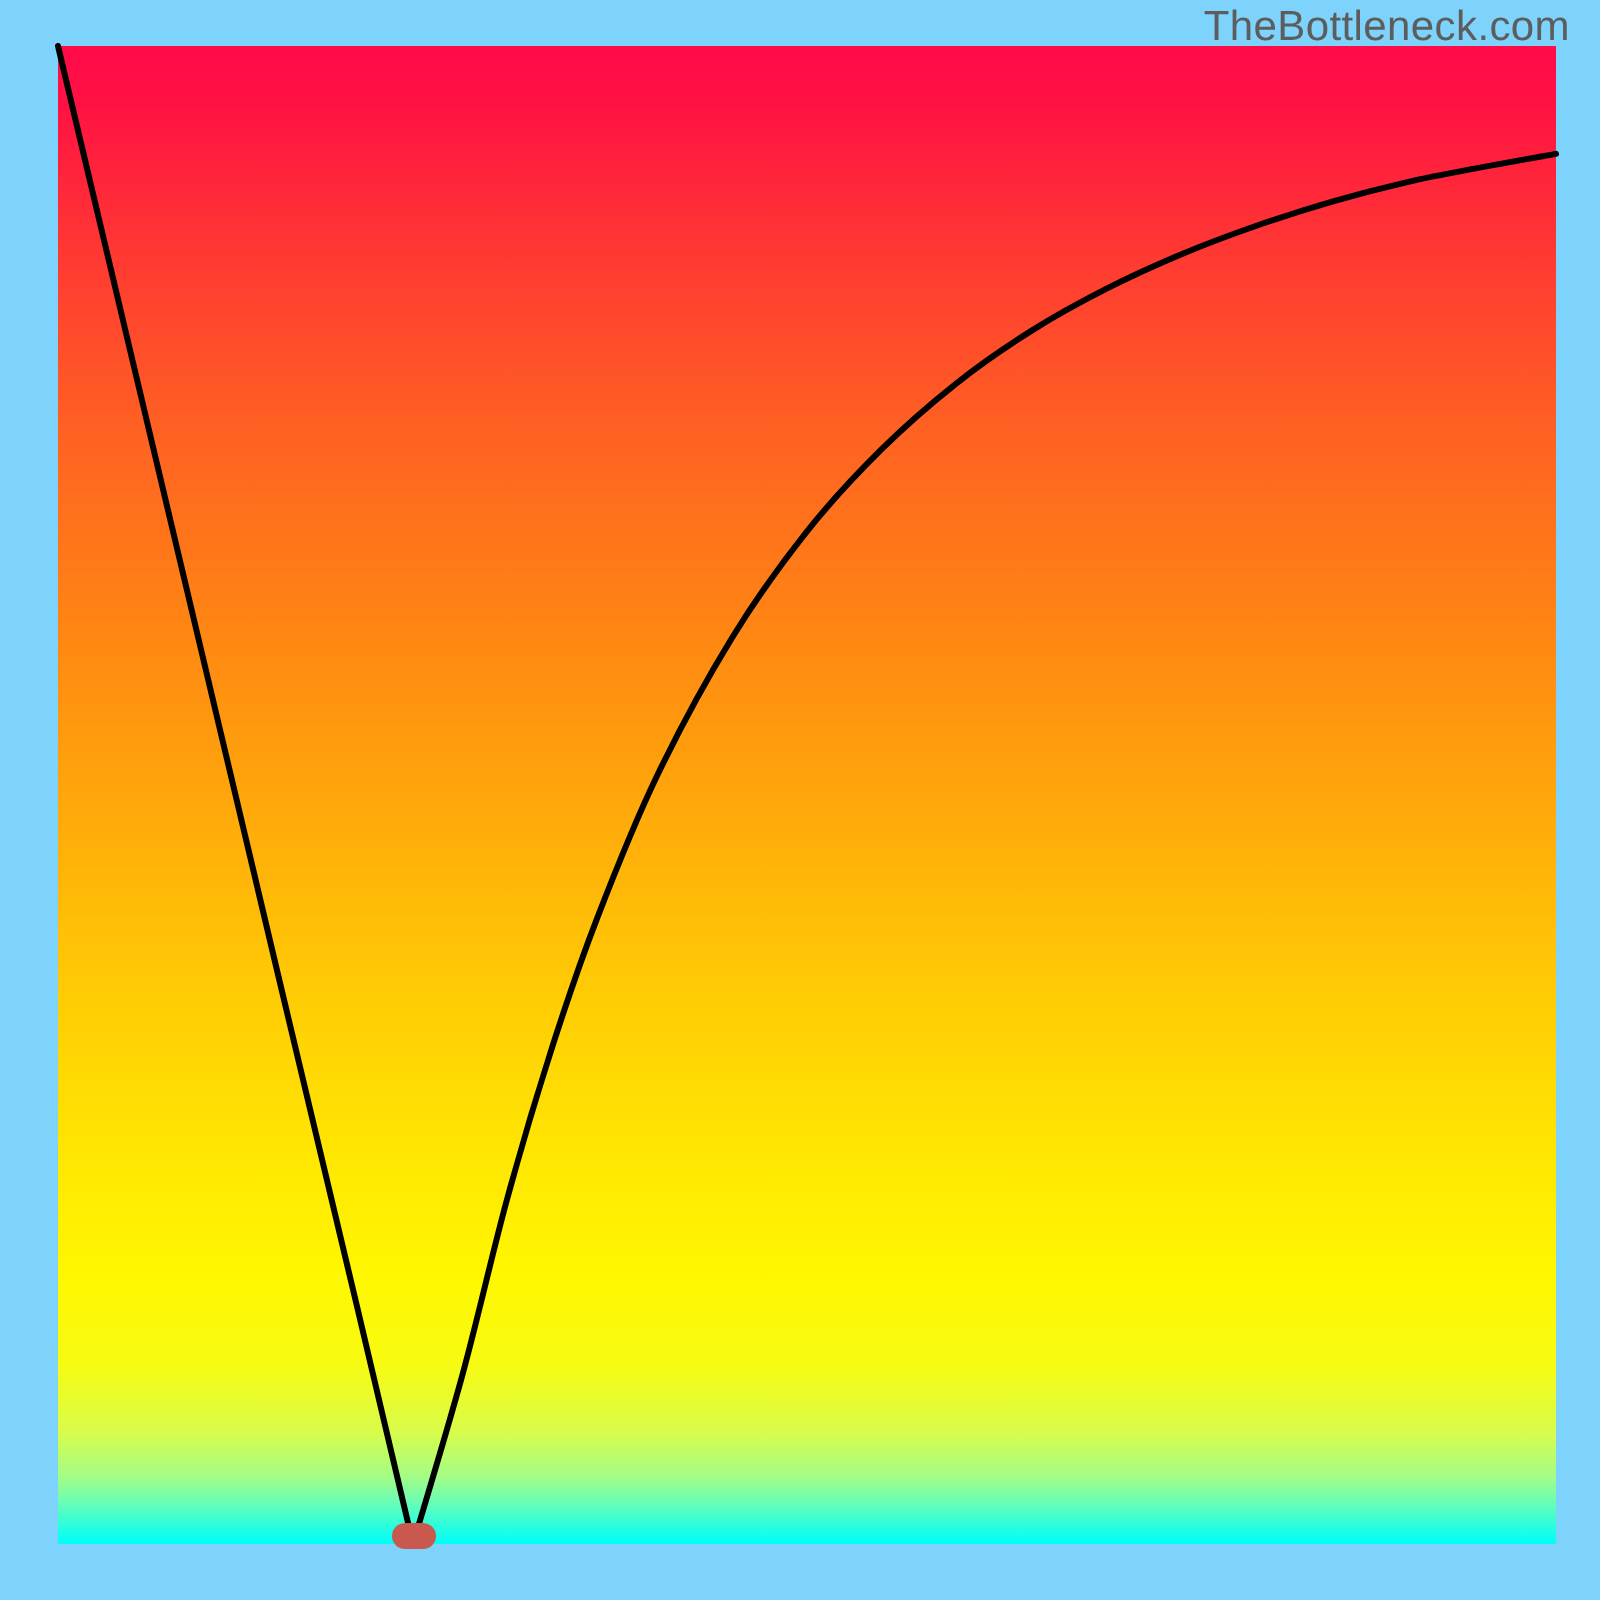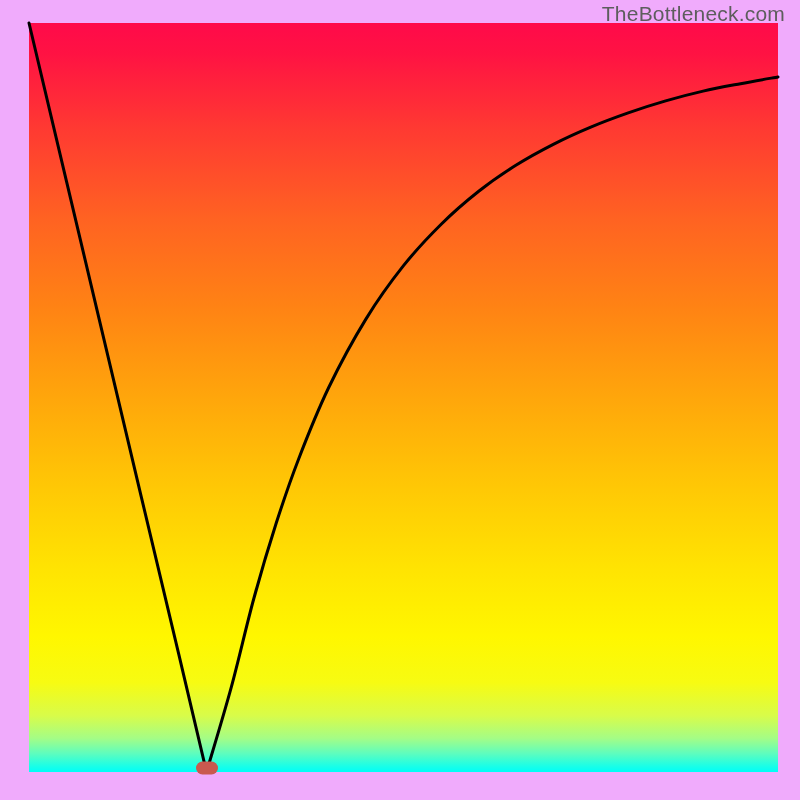--- a/index.html
+++ b/index.html
@@ -8,21 +8,21 @@
     width: 800px;
     height: 800px;
     background: #000;
     font-family: Arial, Helvetica, sans-serif;
     overflow: hidden;
   }
   .frame {
     position: relative;
     width: 800px;
     height: 800px;
-    background: #f0abfc;
+    background: #7dd3fc;
     text-decoration: underline;
   }
   .plot-area {
     position: absolute;
     left: 29px;
     top: 23px;
     width: 749px;
     height: 749px;
     background: linear-gradient(to bottom,
       #ff0a4a 0%,

